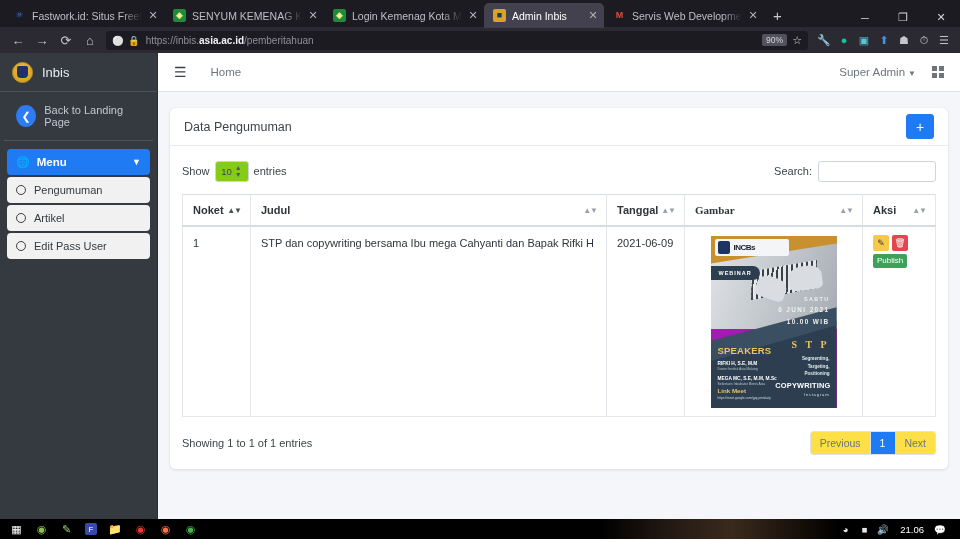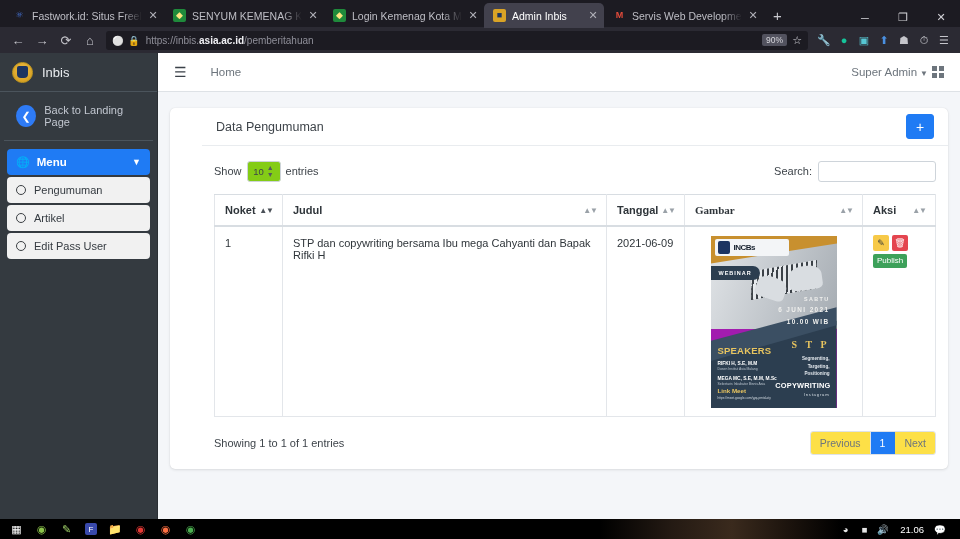--- a/index.html
+++ b/index.html
@@ -120,31 +120,30 @@
   }
 
   
   .content { position: absolute; left: 158px; right: 0; top: 0; bottom: 0; background: #f4f6f9; }
   .topnav {
     height: 39px; background: #fff; border-bottom: 1px solid #dee2e6;
     display: flex; align-items: center; padding: 0 16px; gap: 24px;
   }
   .hamb { font-size: 14px; color: #3b4149; }
   .nav-home { font-size: 11.5px; color: #6d757d; }
-  .nav-right { margin-left: auto; display: flex; align-items: center; gap: 4px; }
+  .nav-right { margin-left: auto; display: flex; align-items: center; gap: 16px; }
   .nav-user { font-size: 11.5px; color: #6d757d; }
   .nav-user .caret { font-size: 8px; margin-left: 3px; }
   .grid-ico { display: grid; grid-template-columns: 5px 5px; grid-template-rows: 5px 5px; gap: 2px; }
   .grid-ico i { background: #6d757d; display: block; }
 
   .page-wrap { padding: 16px 12px 0 12px; }
   .card {
     background: #fff; border-radius: 5px;
     box-shadow: 0 0 1px rgba(0,0,0,.12), 0 1px 3px rgba(0,0,0,.10);
-    padding-left: 32px;
   }
   .card-header {
     height: 38px; display: flex; align-items: center;
     padding: 0 14px; border-bottom: 1px solid #e9ecef;
   }
   .card-title { font-size: 12.5px; color: #3e444a; }
   .add-btn {
     margin-left: auto; width: 28px; height: 25px; border-radius: 3px;
     background: #1f7bf4; color: #fff; font-size: 14px; line-height: 1;
     display: flex; align-items: center; justify-content: center;

